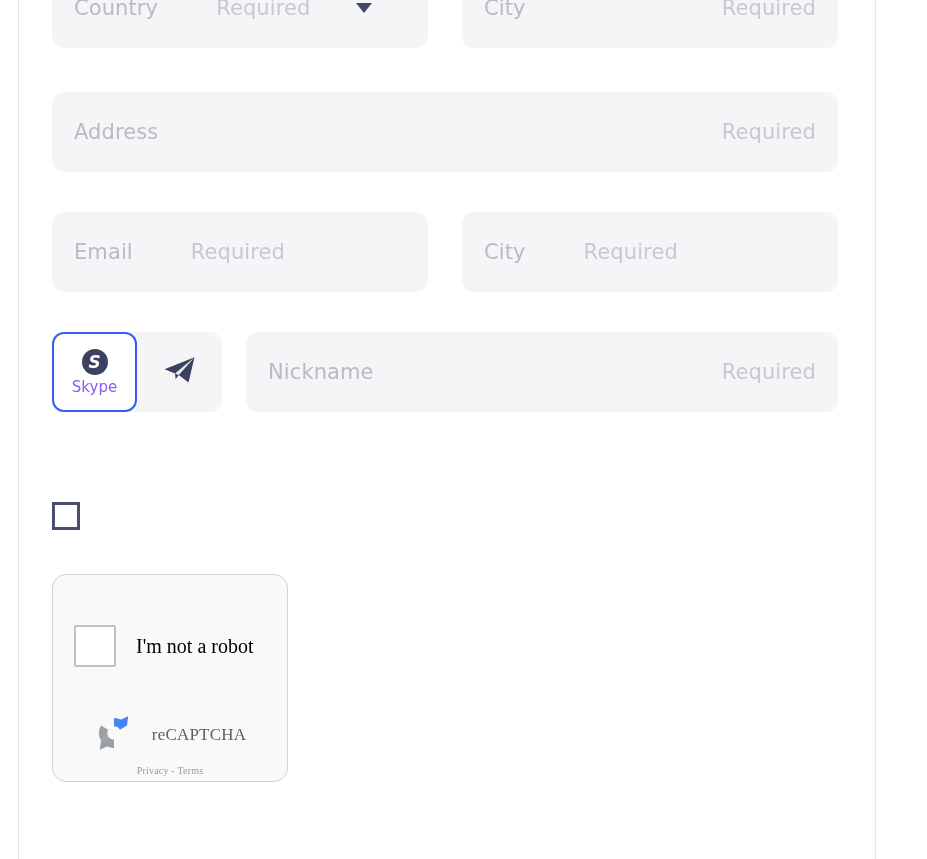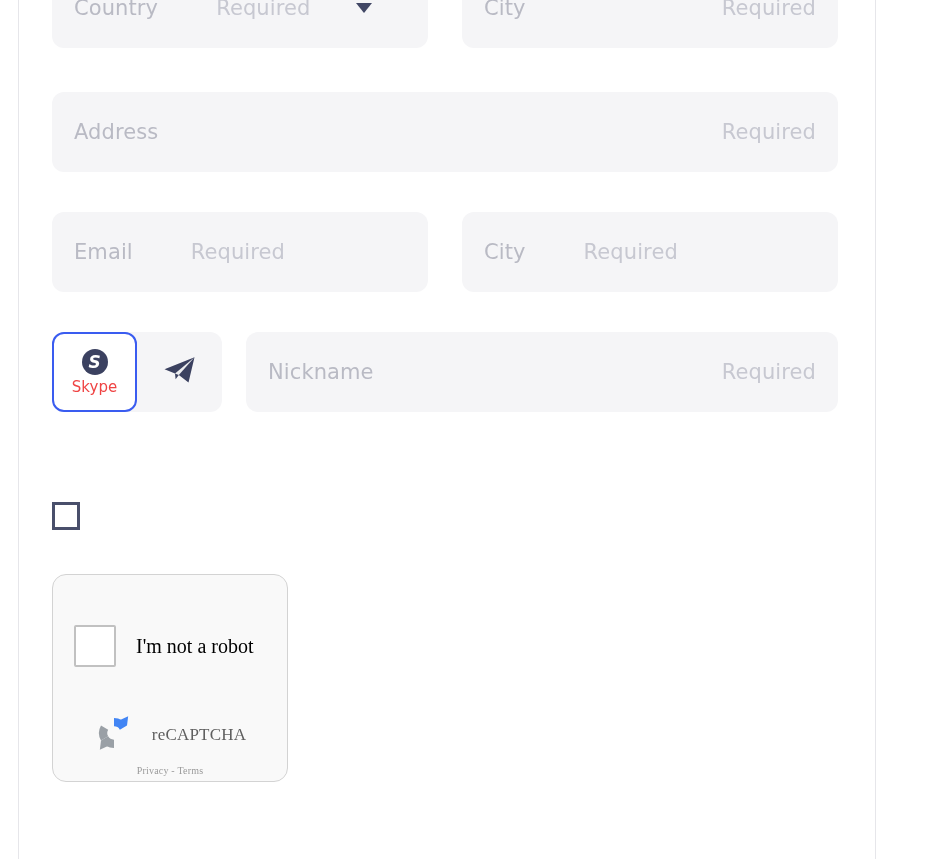--- a/index.html
+++ b/index.html
@@ -107,21 +107,21 @@
     border-radius: 12px;
   }
   .msg-tile.selected {
     background: #ffffff;
     border: 2px solid #3a5cf0;
     position: relative;
     z-index: 2;
   }
   .msg-tile .tile-label {
     font-size: 15px;
-    color: #ef4444;
+    color: #8b5cf6;
     line-height: 1;
   }
   .skype-glyph {
     width: 26px;
     height: 26px;
     border-radius: 50%;
     background: #3b4160;
     color: #ffffff;
     font-size: 17px;
     font-weight: bold;

